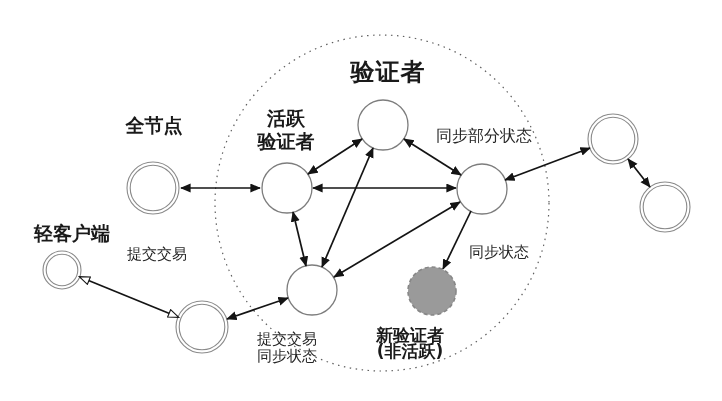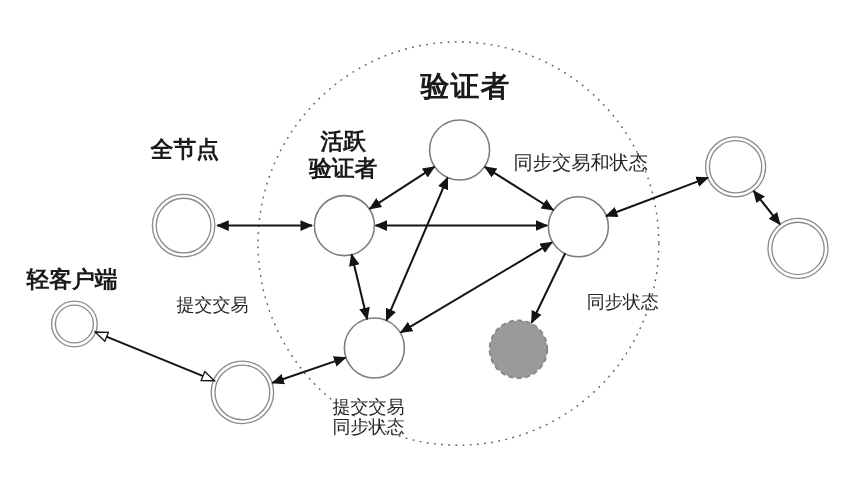--- a/index.html
+++ b/index.html
@@ -9,21 +9,21 @@
   }
   .stage svg { position:absolute; left:0; top:0; }
   .lbl {
     position:absolute; transform:translateX(-50%); text-align:center;
     color:#1a1a1a; white-space:nowrap;
   }
   .lbl .line { display:block; }
   .b { font-weight:700; }
   .title { font-size:24px; letter-spacing:1px; }
   .node-lbl { font-size:19px; line-height:23px; }
-  .small-lbl { font-size:15px; line-height:16.5px; color:#262626;margin-left:20px; }
+  .small-lbl { font-size:15px; line-height:16.5px; color:#262626; }
   .mid-lbl { font-size:16px; color:#262626; }
   .newv-lbl { font-size:17px; line-height:16px; }
 </style>
 </head>
 <body>
 
 <div class="stage">
 
   <svg width="722" height="401" viewBox="0 0 722 401">
     <defs>
@@ -83,29 +83,33 @@
 
   <div class="lbl b title" style="left:388px; top:56px;">验证者</div>
 
   <div class="lbl b node-lbl" style="left:154px; top:114px;">全节点</div>
 
   <div class="lbl b node-lbl" style="left:286px; top:107px;">
     <span class="line">活跃</span>
     <span class="line">验证者</span>
   </div>
 
-  <div class="lbl mid-lbl" style="left:484px; top:126px;">同步交易和状态</div>
+  <div class="lbl mid-lbl" style="left:484px; top:126px;">同步部分状态</div>
 
-  <div class="lbl b node-lbl" style="left:60px; top:222px;">轻客户端</div>
+  <div class="lbl b node-lbl" style="left:72px; top:222px;">轻客户端</div>
 
   <div class="lbl small-lbl" style="left:157px; top:246px;">
     <span class="line">提交交易</span>
   </div>
 
   <div class="lbl small-lbl" style="left:287px; top:331px;">
     <span class="line">提交交易</span>
     <span class="line">同步状态</span>
   </div>
 
   <div class="lbl small-lbl" style="left:499px; top:244px;">同步状态</div>
 
+  <div class="lbl b newv-lbl" style="left:410px; top:327px;">
+    <span class="line">新验证者</span>
+    <span class="line">(非活跃)</span>
+  </div>
 
 </div>
 
 </body></html>

